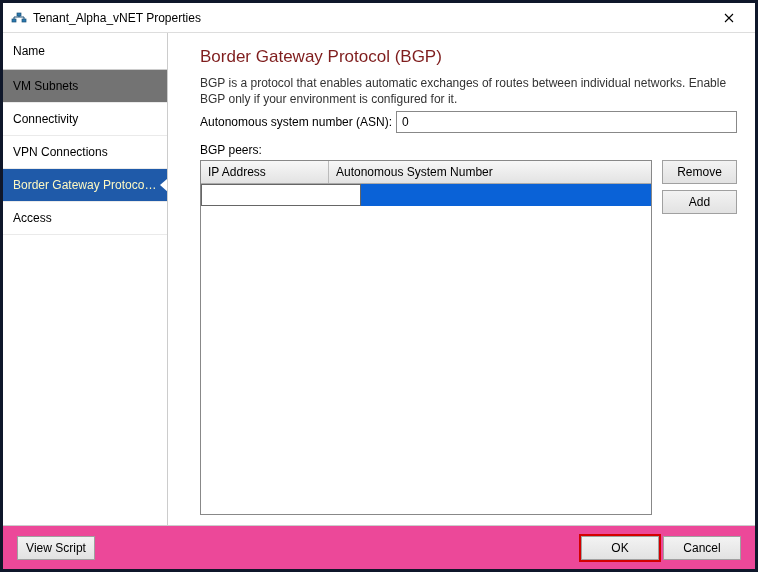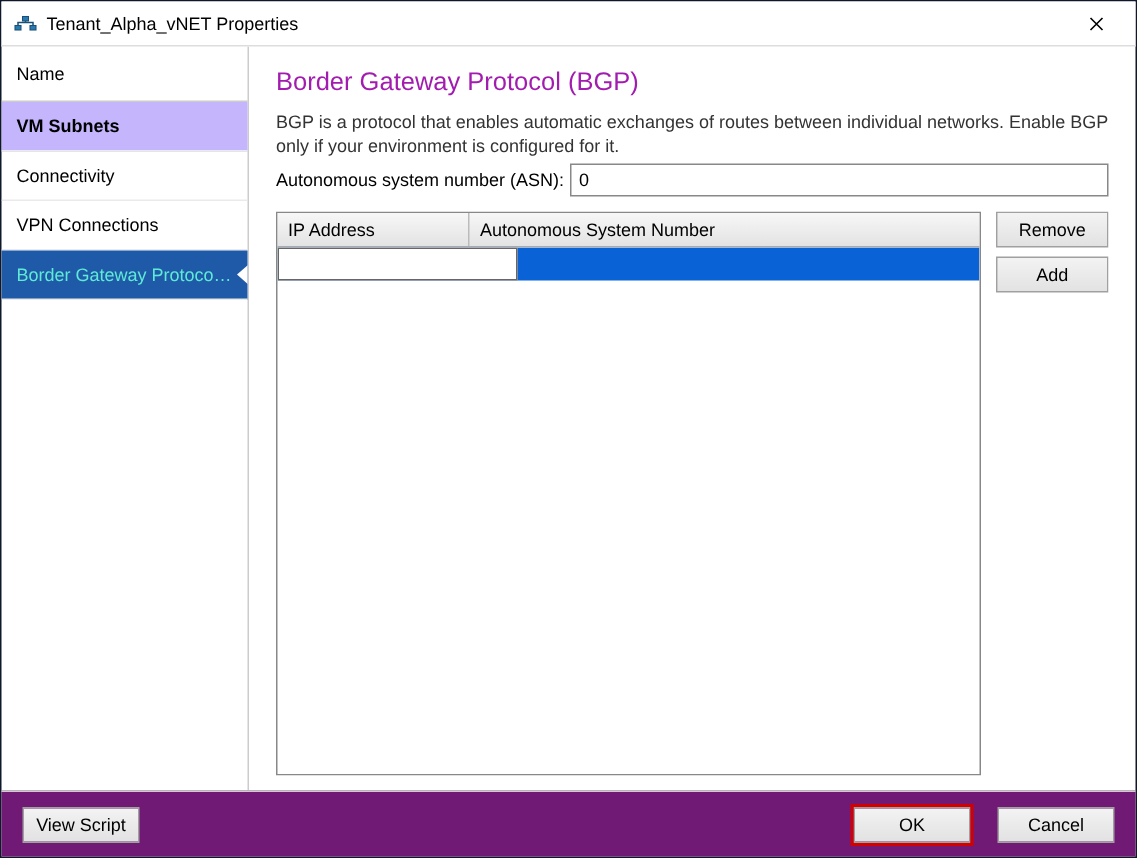--- a/index.html
+++ b/index.html
@@ -5,21 +5,21 @@
   * { box-sizing: border-box; }
   html, body {
     margin: 0; padding: 0;
     font-family: "Segoe UI", Tahoma, sans-serif;
     font-size: 12px;
     color: #000;
     background: #fff;
   }
   .window {
     width: 758px; height: 572px;
-    border: 1px solid #0f172a;
+    border: 3px solid #0f172a;
     display: flex; flex-direction: column;
     background: #fff;
   }
   .titlebar {
     height: 30px;
     display: flex; align-items: center;
     padding: 0 6px 0 8px;
     border-bottom: 1px solid #ddd;
     background: #fff;
   }
@@ -31,65 +31,65 @@
   .titlebar .title { flex: 1; }
   .close-btn {
     width: 40px; height: 28px;
     display:flex; align-items:center; justify-content:center;
     cursor: pointer;
   }
   .body {
     flex: 1;
     display: flex;
     overflow: hidden;
+    gap: 14px;
   }
   .sidebar {
     width: 165px;
     border-right: 1px solid #ccc;
     display:flex; flex-direction:column;
   }
   .sidebar-header {
     padding: 11px 10px;
     border-bottom: 1px solid #ccc;
   }
   .sidebar-item {
     padding: 9px 10px;
     border-bottom: 1px solid #eaeaea;
     cursor: pointer;
     white-space: nowrap;
     overflow: hidden;
     text-overflow: ellipsis;
     position: relative;
   }
   .sidebar-item.highlight {
-    background: #c4b5fd;
-    font-weight: bold;
+    background: #737373;
   }
   .sidebar-item.selected {
     background: #1f5aa9;
-    color: #5eead4;
+    color: #fef9c3;
   }
   .sidebar-item.selected::after {
     content: "";
     position: absolute;
     right: -1px; top: 50%;
     transform: translateY(-50%);
     width: 0; height: 0;
     border-top: 7px solid transparent;
     border-bottom: 7px solid transparent;
     border-right: 8px solid #fff;
   }
   .content {
     flex: 1;
     padding: 14px 18px 10px 18px;
     display:flex; flex-direction:column;
     overflow:hidden;
   }
   .heading {
-    color: #a21caf;
+    color: #7f1d1d;
     font-size: 17px;
     font-weight: 400;
     margin: 0 0 8px 0;
   }
   .desc {
     color: #333;
     line-height: 1.35;
     margin-bottom: 4px;
   }
   .row-asn {
@@ -165,22 +165,22 @@
     border: 1px solid #a0a0a0;
     font: inherit;
     cursor: pointer;
     padding: 0;
   }
   .footer {
     height: 44px;
     border-top: 1px solid #ccc;
     display:flex; align-items:center;
     padding: 0 14px;
-    gap: 18px;
-    background: #701a75;
+    gap: 4px;
+    background: #ec4899;
   }
   .footer .spacer { flex:1; }
   .btn.footer-btn { width: 78px; }
   .ok-highlight {
     outline: 2px solid #d40000;
     outline-offset: 0;
   }
 </style>
 </head>
 <body>
@@ -213,31 +213,35 @@
       </div>
       <div class="sidebar-item">
         <span>Connectivity</span>
       </div>
       <div class="sidebar-item">
         <span>VPN Connections</span>
       </div>
       <div class="sidebar-item selected">
         <span>Border Gateway Protocol...</span>
       </div>
+      <div class="sidebar-item">
+        <span>Access</span>
+      </div>
     </div>
 
     <div class="content">
       <div class="heading">Border Gateway Protocol (BGP)</div>
       <div class="desc">BGP is a protocol that enables automatic exchanges of routes between individual networks. Enable BGP only if your environment is configured for it.</div>
 
       <div class="row-asn">
         <span>Autonomous system number (ASN):</span>
         <input class="asn-input" type="text" value="0" style="">
       </div>
 
+      <div class="peers-label">BGP peers:</div>
 
       <div class="peers-row">
         <div class="grid-wrap">
           <div class="grid-header">
             <div class="col ip">IP Address</div>
             <div class="col asn">Autonomous System Number</div>
           </div>
           <div class="grid-body">
             <div class="grid-row selected">
               <div class="cell ip">

